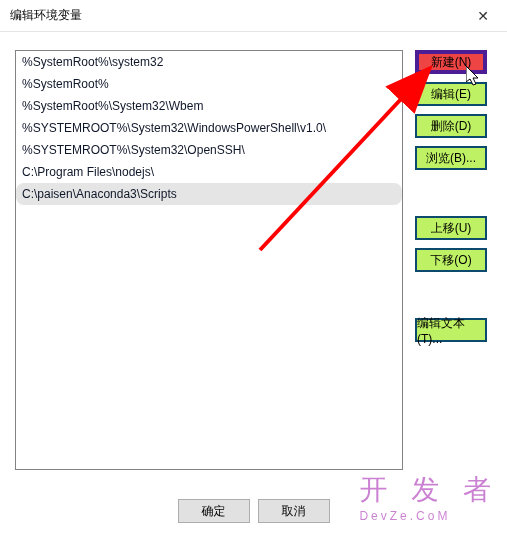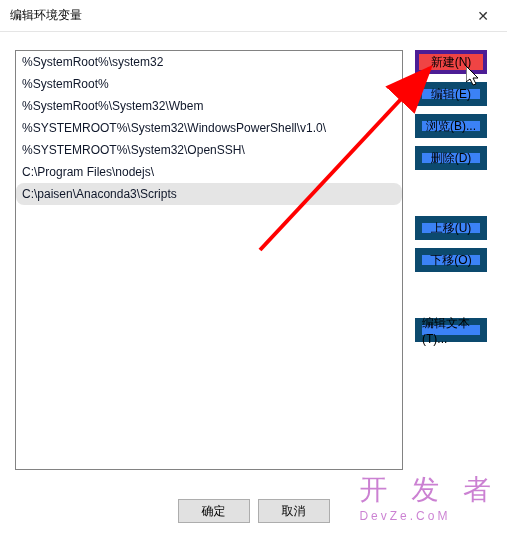--- a/index.html
+++ b/index.html
@@ -53,22 +53,22 @@
       border-radius: 8px;
     }
     .button-col {
       display: flex;
       flex-direction: column;
       gap: 8px;
       width: 72px;
     }
     .btn {
       height: 24px;
-      border: 7px solid #0c4a6e;
-      background: #3b82f6;
+      border: 2px solid #0c4a6e;
+      background: #bef264;
       font-size: 12px;
       color: #000;
       display: flex;
       align-items: center;
       justify-content: center;
       cursor: pointer;
     }
     .btn.highlighted {
       border: 4px solid #4c1d95;
       background: #ef4444;
@@ -140,22 +140,22 @@
       <div class="list-item">%SystemRoot%\System32\Wbem</div>
       <div class="list-item">%SYSTEMROOT%\System32\WindowsPowerShell\v1.0\</div>
       <div class="list-item">%SYSTEMROOT%\System32\OpenSSH\</div>
       <div class="list-item">C:\Program Files\nodejs\</div>
       <div class="list-item selected">C:\paisen\Anaconda3\Scripts</div>
     </div>
 
   <div class="button-col">
     <div class="btn highlighted">新建(N)</div>
     <div class="btn">编辑(E)</div>
+    <div class="btn">删除(D)</div>
     <div class="btn">浏览(B)...</div>
-    <div class="btn">删除(D)</div>
     <div class="gap-large"></div>
     <div class="btn">上移(U)</div>
     <div class="btn">下移(O)</div>
     <div class="gap-large"></div>
     <div class="btn">编辑文本(T)...</div>
   </div>
 </div>
 
 <div class="bottom-bar">
   <div class="bottom-btn">确定</div>

